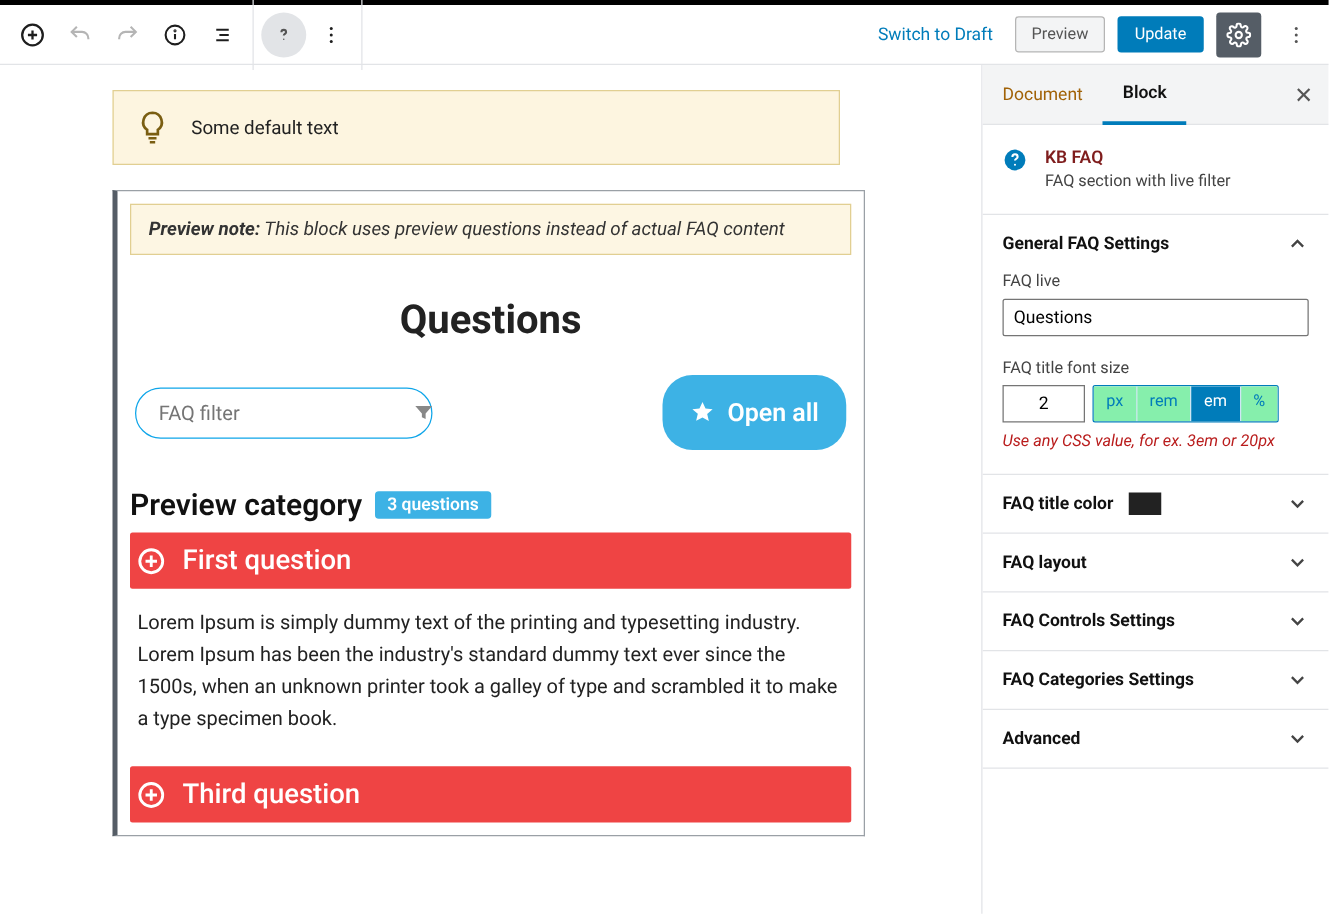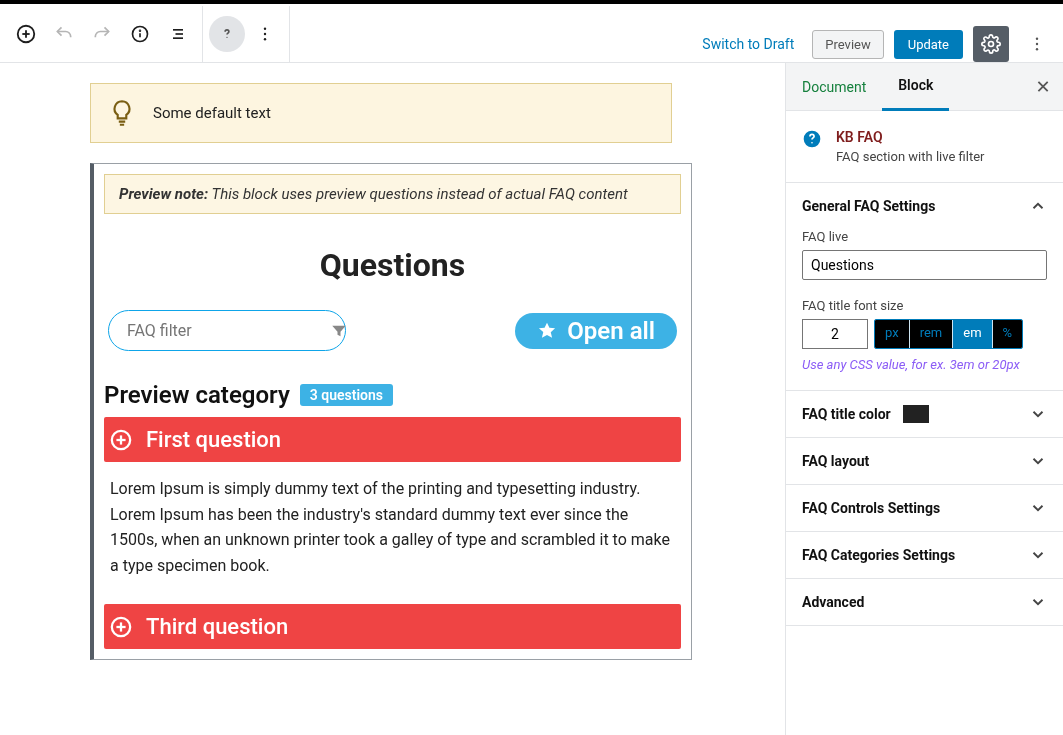--- a/index.html
+++ b/index.html
@@ -1,19 +1,19 @@
 <!DOCTYPE html>
 <html><head>
 <meta charset="utf-8">
 <style>
   * { box-sizing: border-box; margin: 0; padding: 0; font-family: -apple-system, BlinkMacSystemFont, "Segoe UI", Roboto, sans-serif; }
   body { background: #fff; width: 1063px; height: 735px; overflow: hidden; }
 
   
-  .topbar { height: 63px; border-top: 4px solid #000; border-bottom: 1px solid #e2e4e7; display: flex; align-items: flex-end; background: #fff; }
+  .topbar { height: 52px; border-top: 4px solid #000; border-bottom: 1px solid #e2e4e7; display: flex; align-items: center; background: #fff; }
   .topbar-left { display: flex; align-items: center; padding: 0 8px; gap: 2px; }
   .icon-btn { width: 36px; height: 36px; display:flex; align-items:center; justify-content:center; color:#1e1e1e; cursor:pointer; border-radius:2px; }
   .icon-btn.help { background:#e2e4e7; border-radius:50%; }
   .icon-btn.disabled { color:#b5b5b5; }
   .vsep { width:1px; height:56px; background:#e2e4e7; margin:0 4px; }
   .topbar-right { margin-left:auto; display:flex; align-items:center; gap:10px; padding:0 8px; }
   .link-draft { color:#007cba; font-size:14px; cursor:pointer; padding:0 8px; }
   .btn-preview { background:#f3f4f5; border:1px solid #b5b5b5; color:#555; font-size:13px; padding:6px 12px; border-radius:3px; cursor:pointer; }
   .btn-update { background:#007cba; color:#fff; font-size:13px; padding:7px 14px; border-radius:3px; cursor:pointer; border:none; }
   .btn-settings { background:#555d66; color:#fff; width:36px; height:36px; display:flex; align-items:center; justify-content:center; border-radius:3px; cursor:pointer; }
@@ -32,55 +32,55 @@
   .block-wrap { margin-top:20px; border:1px solid #9aa0a6; border-left:4px solid #555d66; width:602px; padding:10px; background:#fff; }
   .preview-note { border:1px solid #e1cf92; background:#fdf6e3; padding:10px 14px; font-style:italic; font-family: Georgia, serif; color:#333; font-size:15px; }
   .preview-note b { font-weight:700; font-style:italic; }
 
   .faq-title { text-align:center; font-size:32px; font-weight:700; margin:32px 0 26px; color:#222; }
 
   .faq-controls { display:flex; align-items:center; justify-content:space-between; padding: 0 4px; }
   .faq-filter { width:238px; height:41px; border:1px solid #0ea5e9; border-radius:24px; display:flex; align-items:center; padding:0 18px; }
   .faq-filter input { border:none; outline:none; font-size:16px; color:#777; flex:1; background:transparent; }
   .faq-filter .funnel { color:#777; }
-  .btn-openall { background:#3db2e5; color:#fff; border:none; border-radius:24px; height:36px; padding:0 22px; display:flex; align-items:center; gap:10px; font-size:24px; font-weight:600; cursor:pointer; }
+  .btn-openall { background:#3db2e5; color:#fff; border:none; border-radius:24px; height:60px; padding:0 22px; display:flex; align-items:center; gap:10px; font-size:20px; font-weight:600; cursor:pointer; }
 
   .cat-heading { display:flex; align-items:center; gap:10px; margin-top:30px; }
   .cat-heading h2 { font-size:24px; font-weight:600; color:#111; }
   .badge { background:#3db2e5; color:#fff; font-size:14px; font-weight:600; padding:3px 10px; border-radius:3px; }
 
   .q-row { background:#ef4444; color:#fff; display:flex; align-items:center; gap:14px; padding:10px 6px; margin-top:8px; border-radius:2px; cursor:pointer; }
   .q-row .plus { width:22px; height:22px; flex:0 0 22px; }
   .q-row .qlabel { font-size:22px; font-weight:500; }
   .q-body { font-size:16px; line-height:1.6; color:#222; padding:14px 6px 18px 6px; }
 
   
   .sb-tabs { display:flex; align-items:center; border-bottom:1px solid #e2e4e7; background:#f3f4f5; height:48px; }
-  .sb-tab { padding:0 16px; height:48px; display:flex; align-items:center; font-size:14px; color:#15803d; cursor:pointer; }
+  .sb-tab { padding:0 16px; height:48px; display:flex; align-items:center; font-size:14px; color:#a16207; cursor:pointer; }
   .sb-tab.active { color:#111; font-weight:600; border-bottom:3px solid #007cba; }
   .sb-close { margin-left:auto; width:40px; text-align:center; color:#555; cursor:pointer; font-size:18px; }
 
   .sb-block-desc { display:flex; gap:14px; padding:18px 16px; border-bottom:1px solid #e2e4e7; }
   .sb-block-desc .desc-title { font-size:14px; font-weight:600; color:#7f1d1d; }
   .sb-block-desc .desc-sub { font-size:13px; color:#444; margin-top:4px; }
   .sb-block-desc .desc-icon { width:20px; height:20px; color:#007cba; }
 
   .panel { border-bottom:1px solid #e2e4e7; }
   .panel-header { display:flex; align-items:center; justify-content:space-between; padding:14px 16px; cursor:pointer; }
   .panel-header .title { font-size:14px; font-weight:700; color:#111; }
   .panel-header .chev { color:#444; }
   .panel-body { padding: 0 16px 18px 16px; }
   .field-label { font-size:13px; color:#444; margin-bottom:6px; display:block; }
   .text-input { width:100%; border:1px solid #757575; padding:6px 8px; font-size:14px; border-radius:2px; }
-  .help-text { font-style:italic; color:#8b5cf6; font-size:13px; margin-top:8px; }
+  .help-text { font-style:italic; color:#b91c1c; font-size:13px; margin-top:8px; }
 
   .unit-row { display:flex; margin-top:6px; }
   .unit-num { width:66px; border:1px solid #757575; text-align:center; padding:6px 4px; font-size:14px; }
   .unit-btns { display:flex; border:1px solid #007cba; border-radius:2px; overflow:hidden; margin-left:6px; }
-  .unit-btn { padding:5px 10px; font-size:13px; cursor:pointer; color:#007cba; border-right:1px solid #cfe6f3; background:#000000;}
+  .unit-btn { padding:5px 10px; font-size:13px; cursor:pointer; color:#007cba; border-right:1px solid #cfe6f3; background:#86efac;}
   .unit-btn:last-child { border-right:none; }
   .unit-btn.active { background:#007cba; color:#fff; }
 
   .swatch { width:26px; height:18px; background:#222; display:inline-block; }
 
   svg { display:block; }
 </style>
 </head>
 <body>
 

